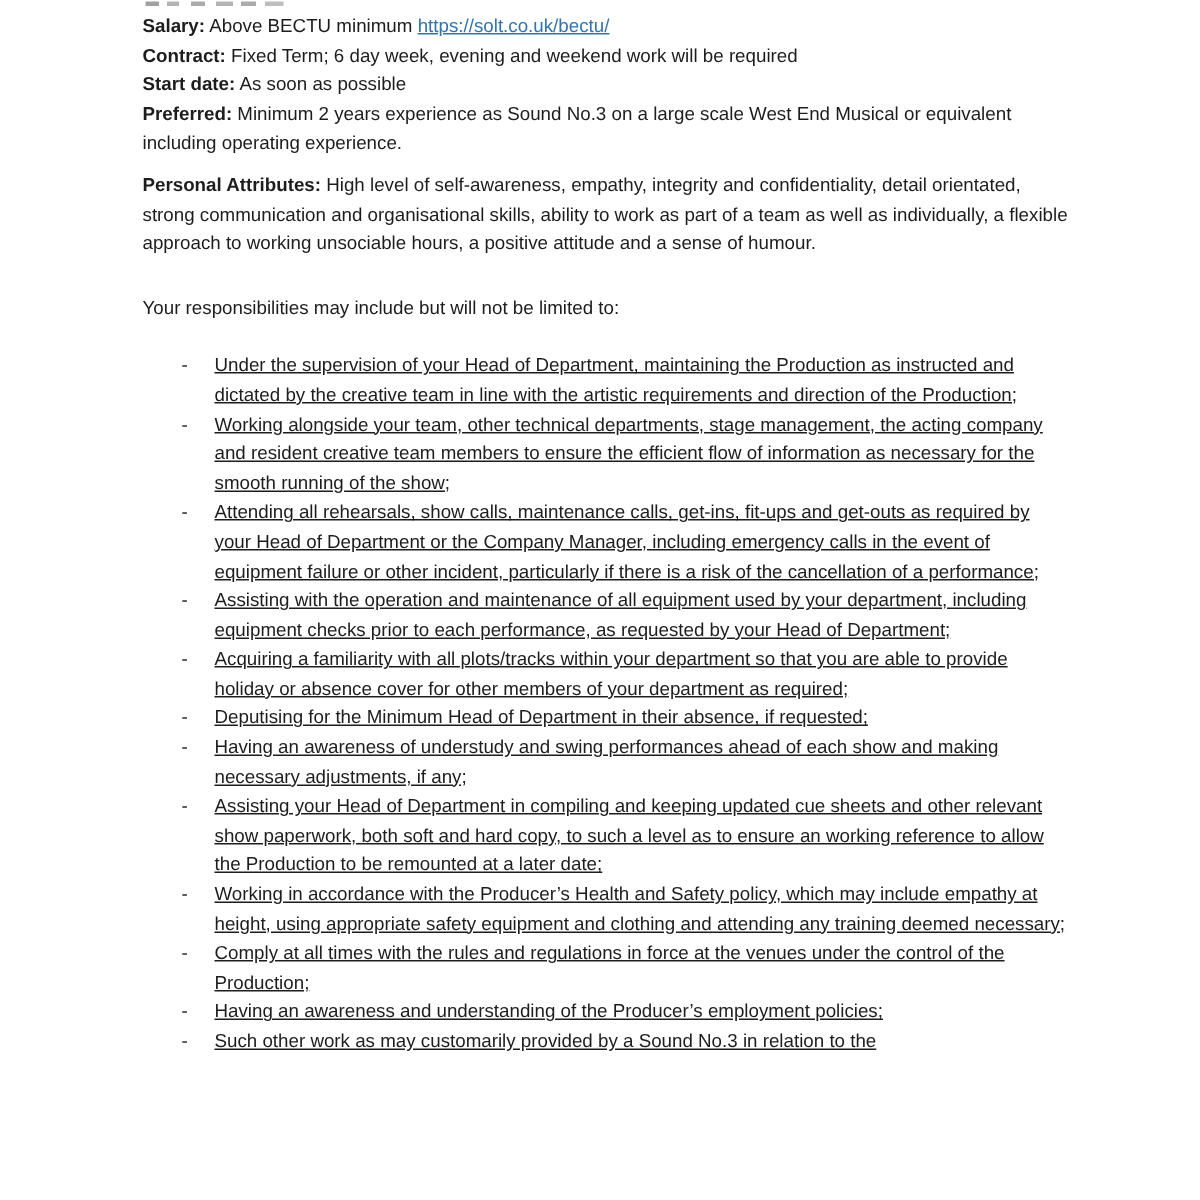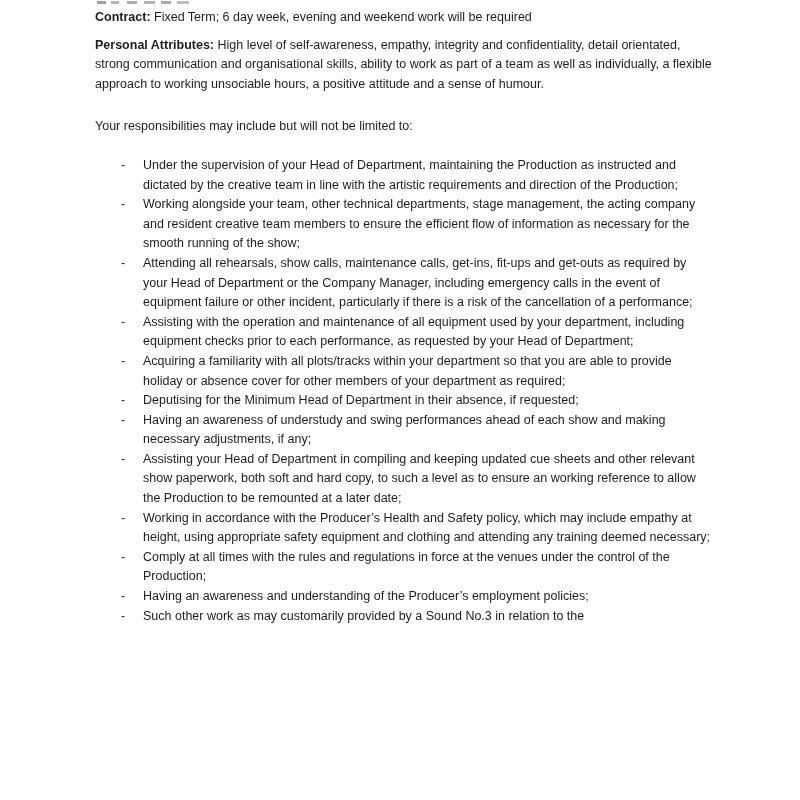--- a/index.html
+++ b/index.html
@@ -29,32 +29,35 @@
     opacity:.55;
   }
   .line{min-height:19.6px;}
   .details{margin-bottom:8px;}
   .doclink{color:#2e74b5;text-decoration:underline;cursor:pointer;}
   .para{margin-bottom:23px;}
   .intro{margin-bottom:19px;}
   .bullets{margin-left:26px;}
   .bullet{display:flex;align-items:flex-start;}
   .bullet .dash{width:22px;flex:0 0 22px;}
-  .bullet .btext{flex:1;}
+  .bullet .btext{flex:1;text-decoration:underline;}
 </style>
 </head>
 <body>
 
 <div class="page">
   <div class="content">
 
     <div class="frag-top"></div>
 
     <div class="details" id="details">
+        <div class="line"><b>Salary:</b> Above BECTU minimum <a class="doclink">https://solt.co.uk/bectu/</a></div>
         <div class="line"><b>Contract:</b> Fixed Term; 6 day week, evening and weekend work will be required</div>
+        <div class="line"><b>Start date:</b> As soon as possible</div>
+        <div class="line"><b>Preferred:</b> Minimum 2 years experience as Sound No.3 on a large scale West End Musical or equivalent including operating experience.</div>
       </div>
 
     <p class="para"><b>Personal Attributes:</b><span> High level of self-awareness, empathy, integrity and confidentiality, detail orientated, strong communication and organisational skills, ability to work as part of a team as well as individually, a flexible approach to working unsociable hours, a positive attitude and a sense of humour.</span></p>
 
     <p class="intro">Your responsibilities may include but will not be limited to:</p>
 
     <div class="bullets" id="resp-list">
         <div class="bullet">
           <span class="dash">-</span>
           <span class="btext">Under the supervision of your Head of Department, maintaining the Production as instructed and dictated by the creative team in line with the artistic requirements and direction of the Production;</span>

